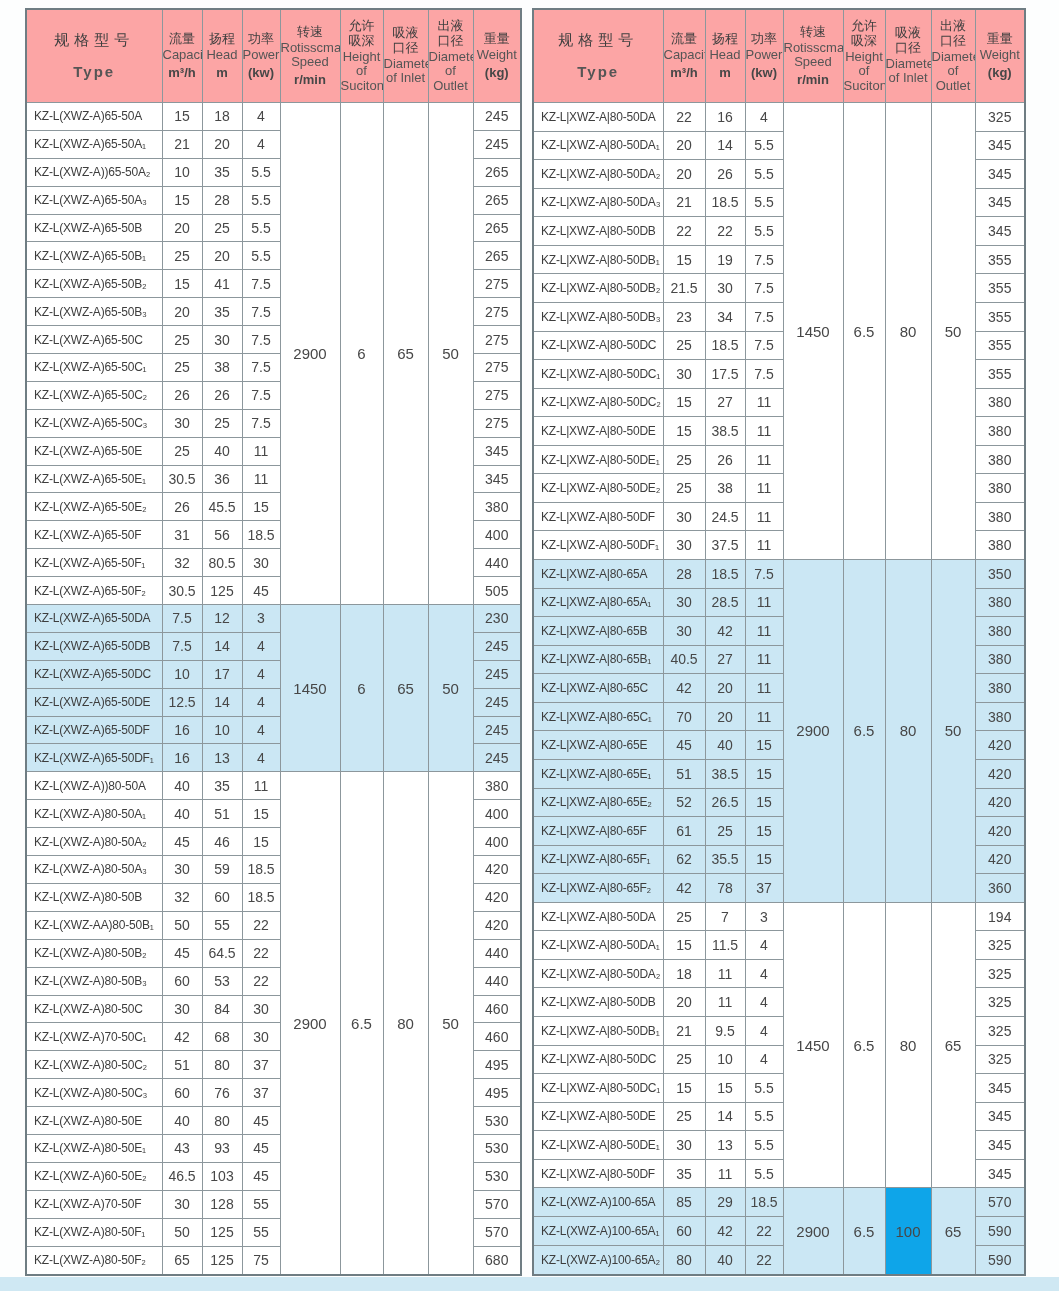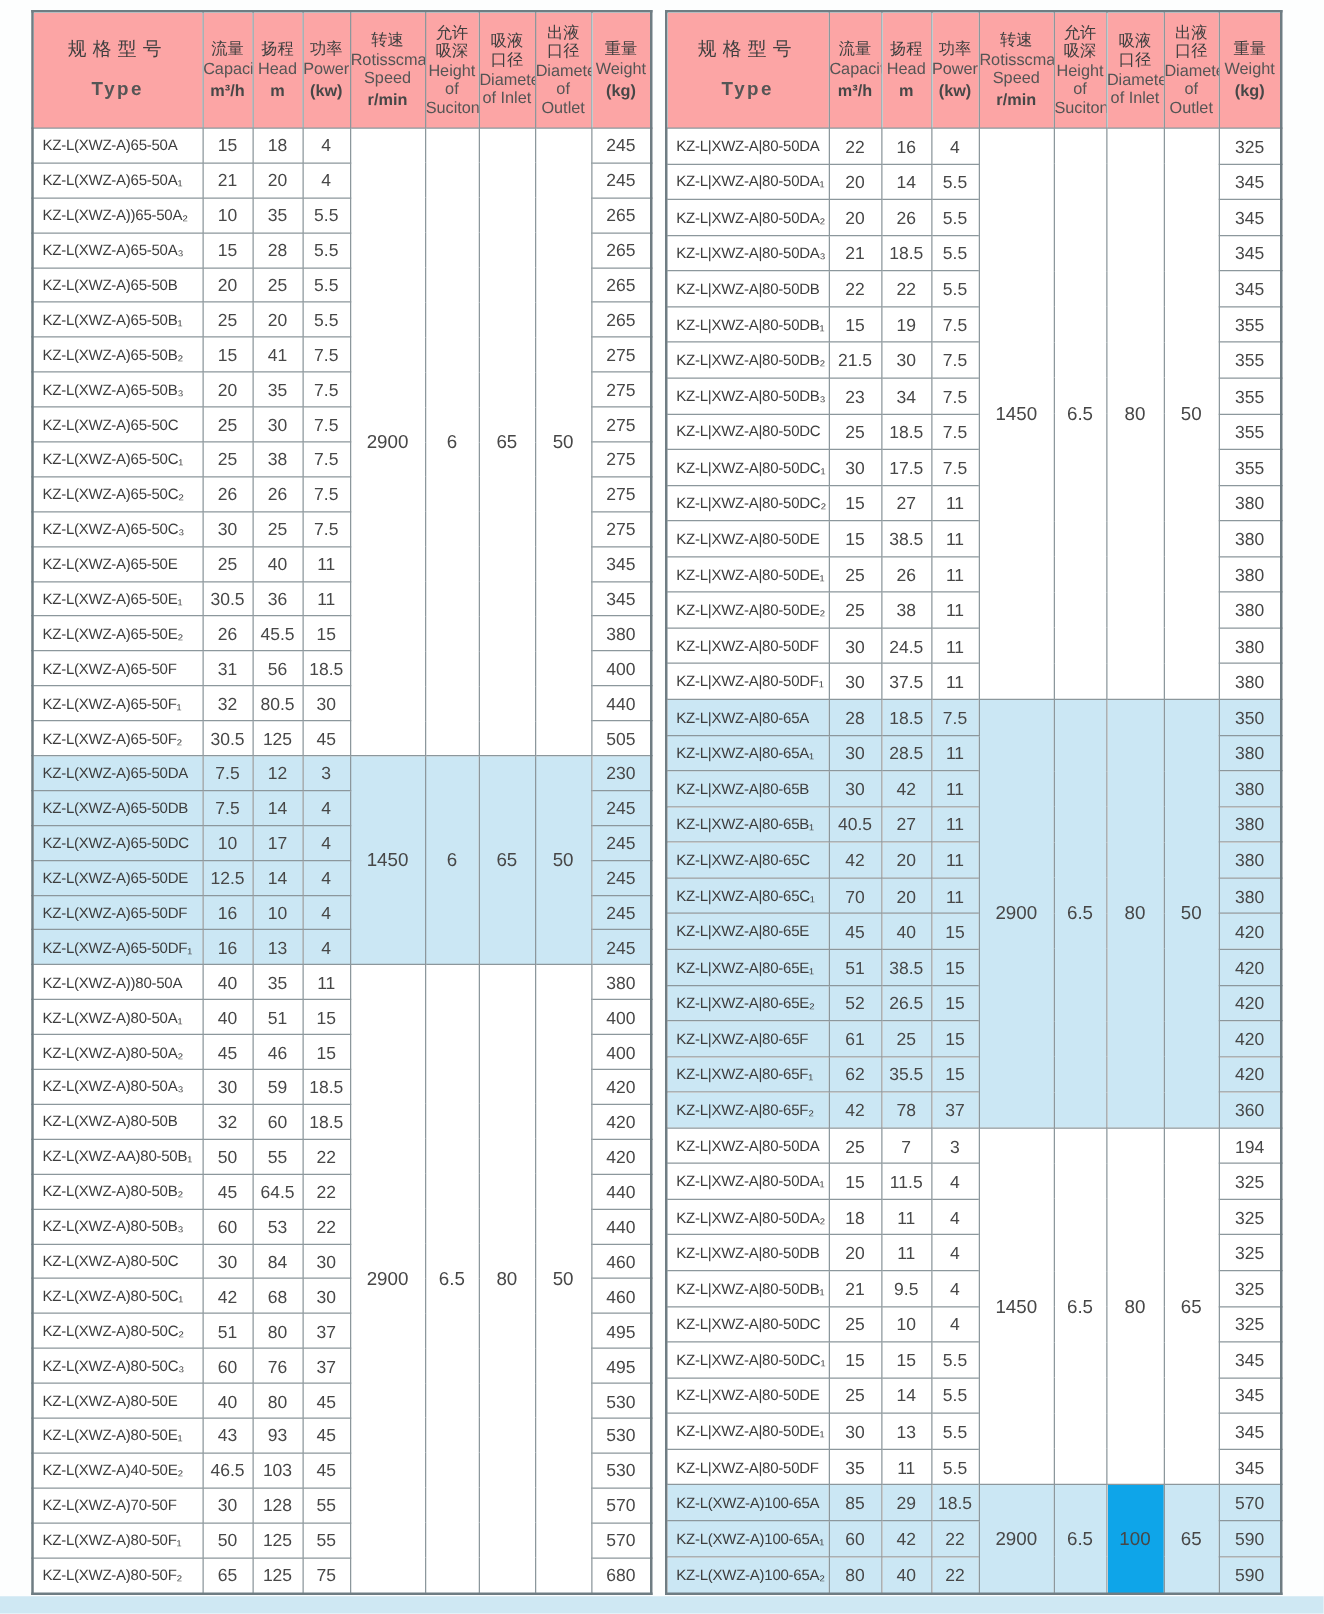--- a/index.html
+++ b/index.html
@@ -331,21 +331,21 @@
             <td>440</td>
           </tr>
           <tr>
             <td class="type">KZ-L(XWZ-A)80-50C</td>
             <td>30</td>
             <td>84</td>
             <td>30</td>
             <td>460</td>
           </tr>
           <tr>
-            <td class="type">KZ-L(XWZ-A)80-50C₁</td>
+            <td class="type">KZ-L(XWZ-A)70-50C₁</td>
             <td>42</td>
             <td>68</td>
             <td>30</td>
             <td>460</td>
           </tr>
           <tr>
             <td class="type">KZ-L(XWZ-A)80-50C₂</td>
             <td>51</td>
             <td>80</td>
             <td>37</td>
@@ -366,21 +366,21 @@
             <td>530</td>
           </tr>
           <tr>
             <td class="type">KZ-L(XWZ-A)80-50E₁</td>
             <td>43</td>
             <td>93</td>
             <td>45</td>
             <td>530</td>
           </tr>
           <tr>
-            <td class="type">KZ-L(XWZ-A)40-50E₂</td>
+            <td class="type">KZ-L(XWZ-A)60-50E₂</td>
             <td>46.5</td>
             <td>103</td>
             <td>45</td>
             <td>530</td>
           </tr>
           <tr>
             <td class="type">KZ-L(XWZ-A)70-50F</td>
             <td>30</td>
             <td>128</td>
             <td>55</td>

